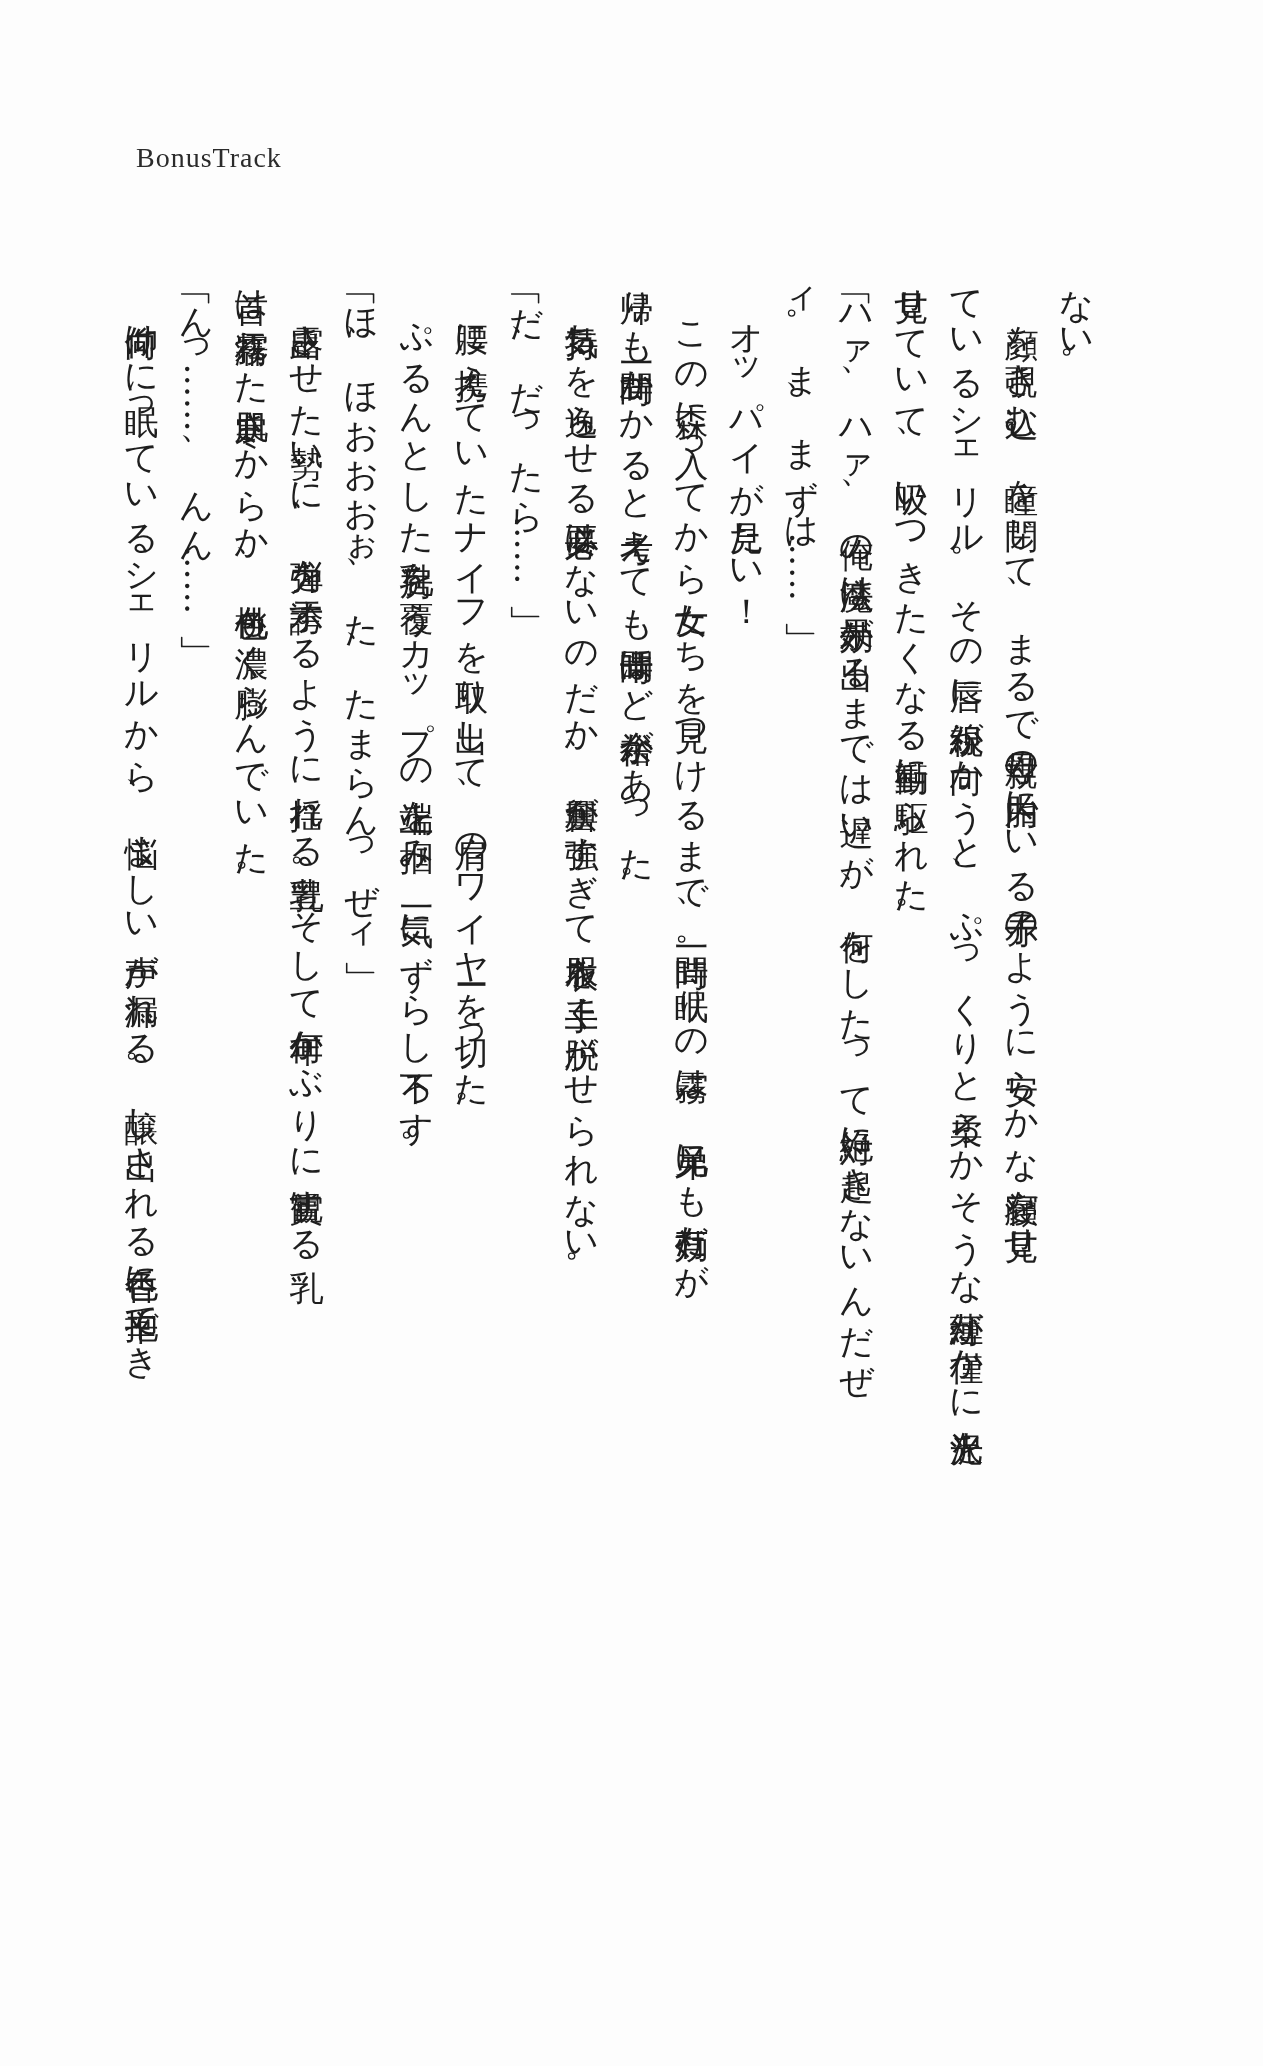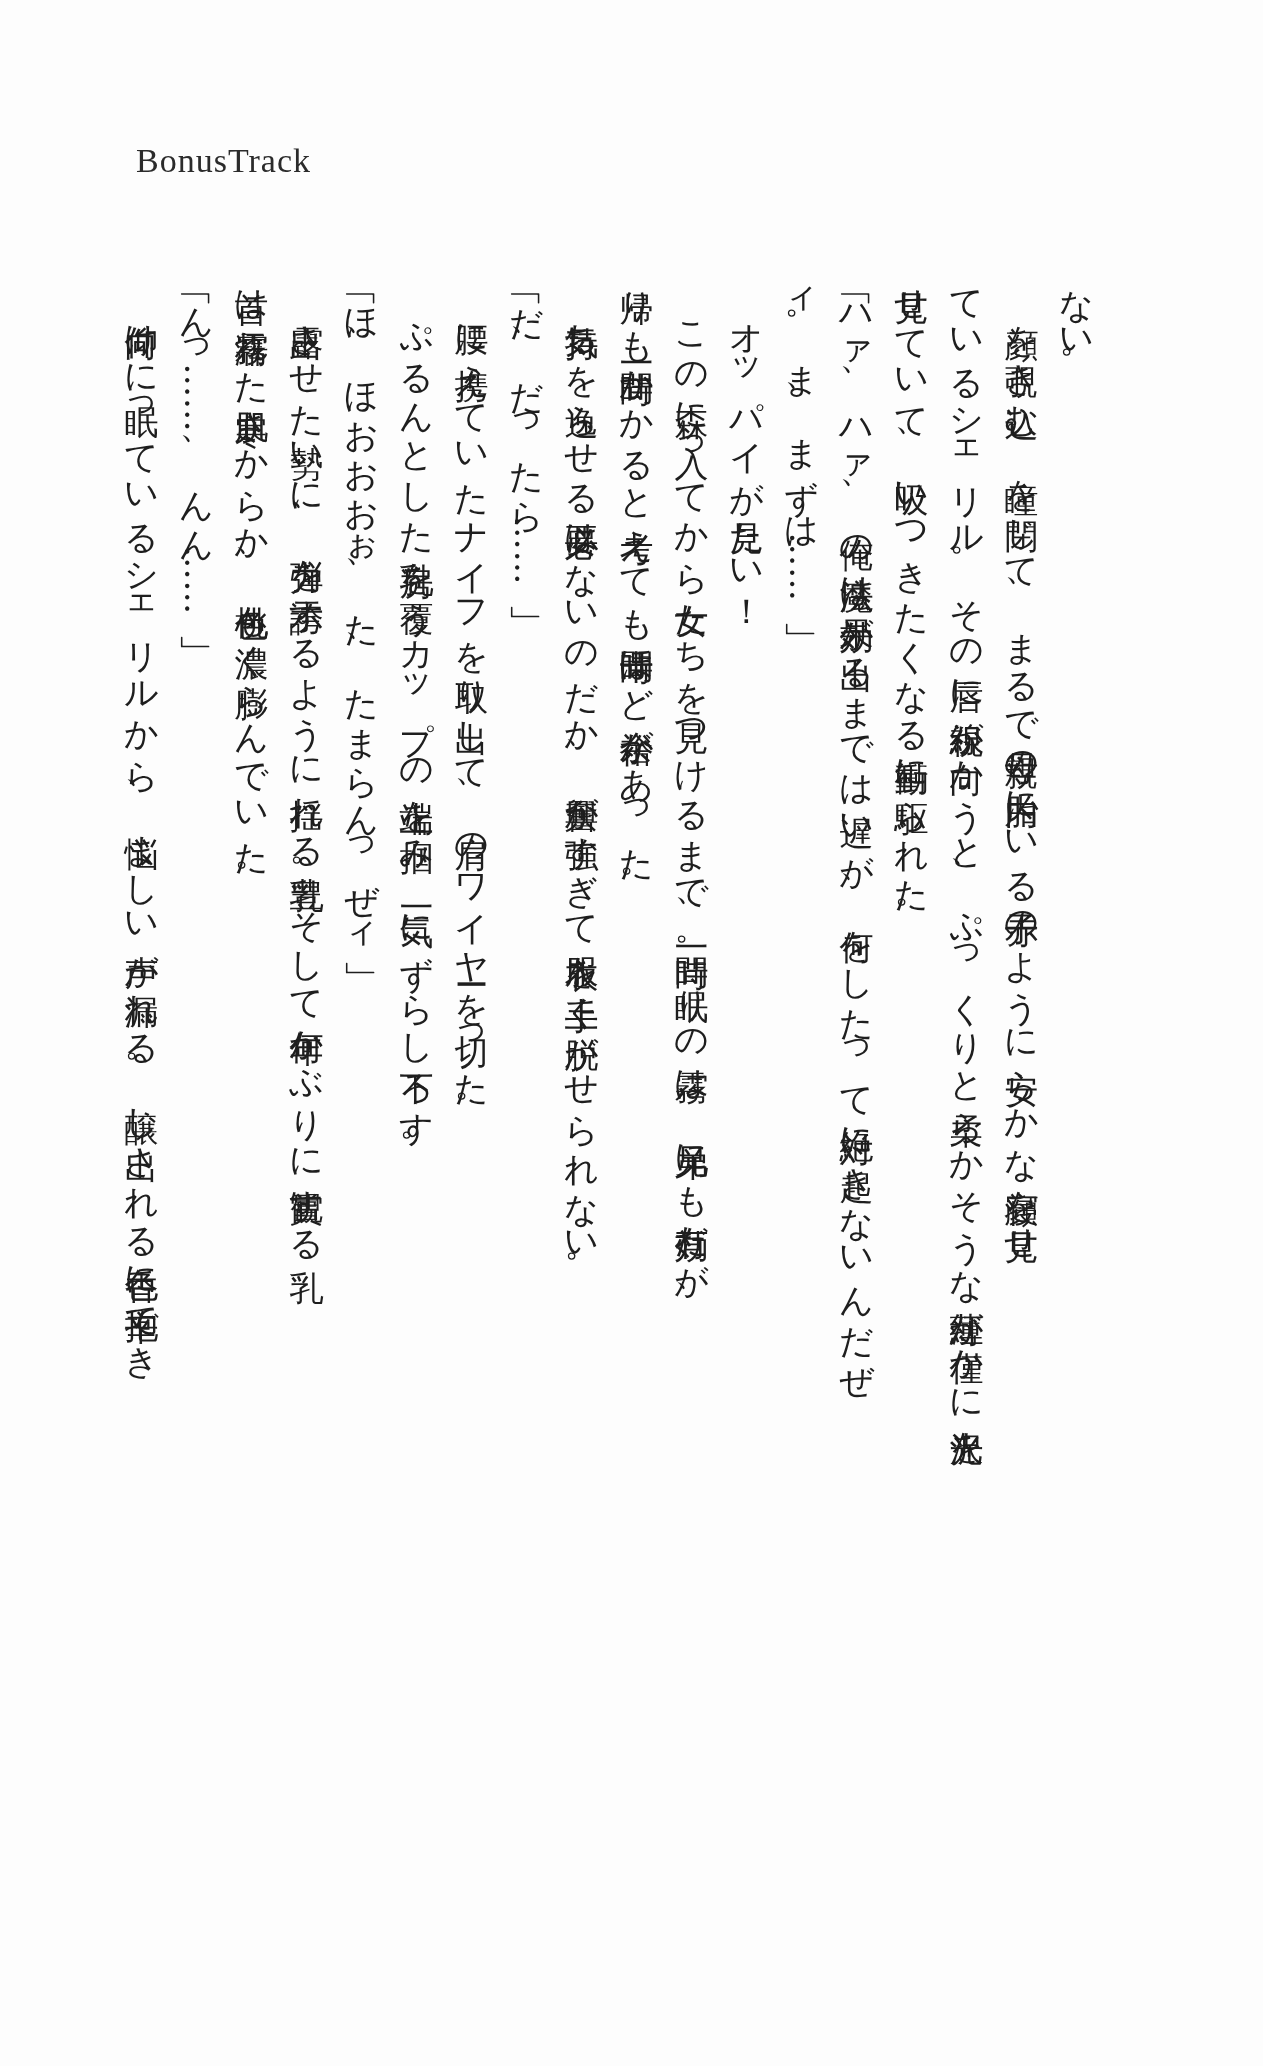--- a/index.html
+++ b/index.html
@@ -16,21 +16,21 @@
   }
   .page {
     position: absolute;
     inset: 0;
   }
   .running-head {
     position: absolute;
     left: 136px;
     top: 142px;
     font-family: "Liberation Serif", serif;
-    font-size: 34px;
+    font-size: 28px;
     font-weight: 400;
     color: #2b2b2b;
     letter-spacing: 1px;
     white-space: nowrap;
   }
   .text-block {
     position: absolute;
     top: 266px;
     right: 159px;
     height: 1316px;

